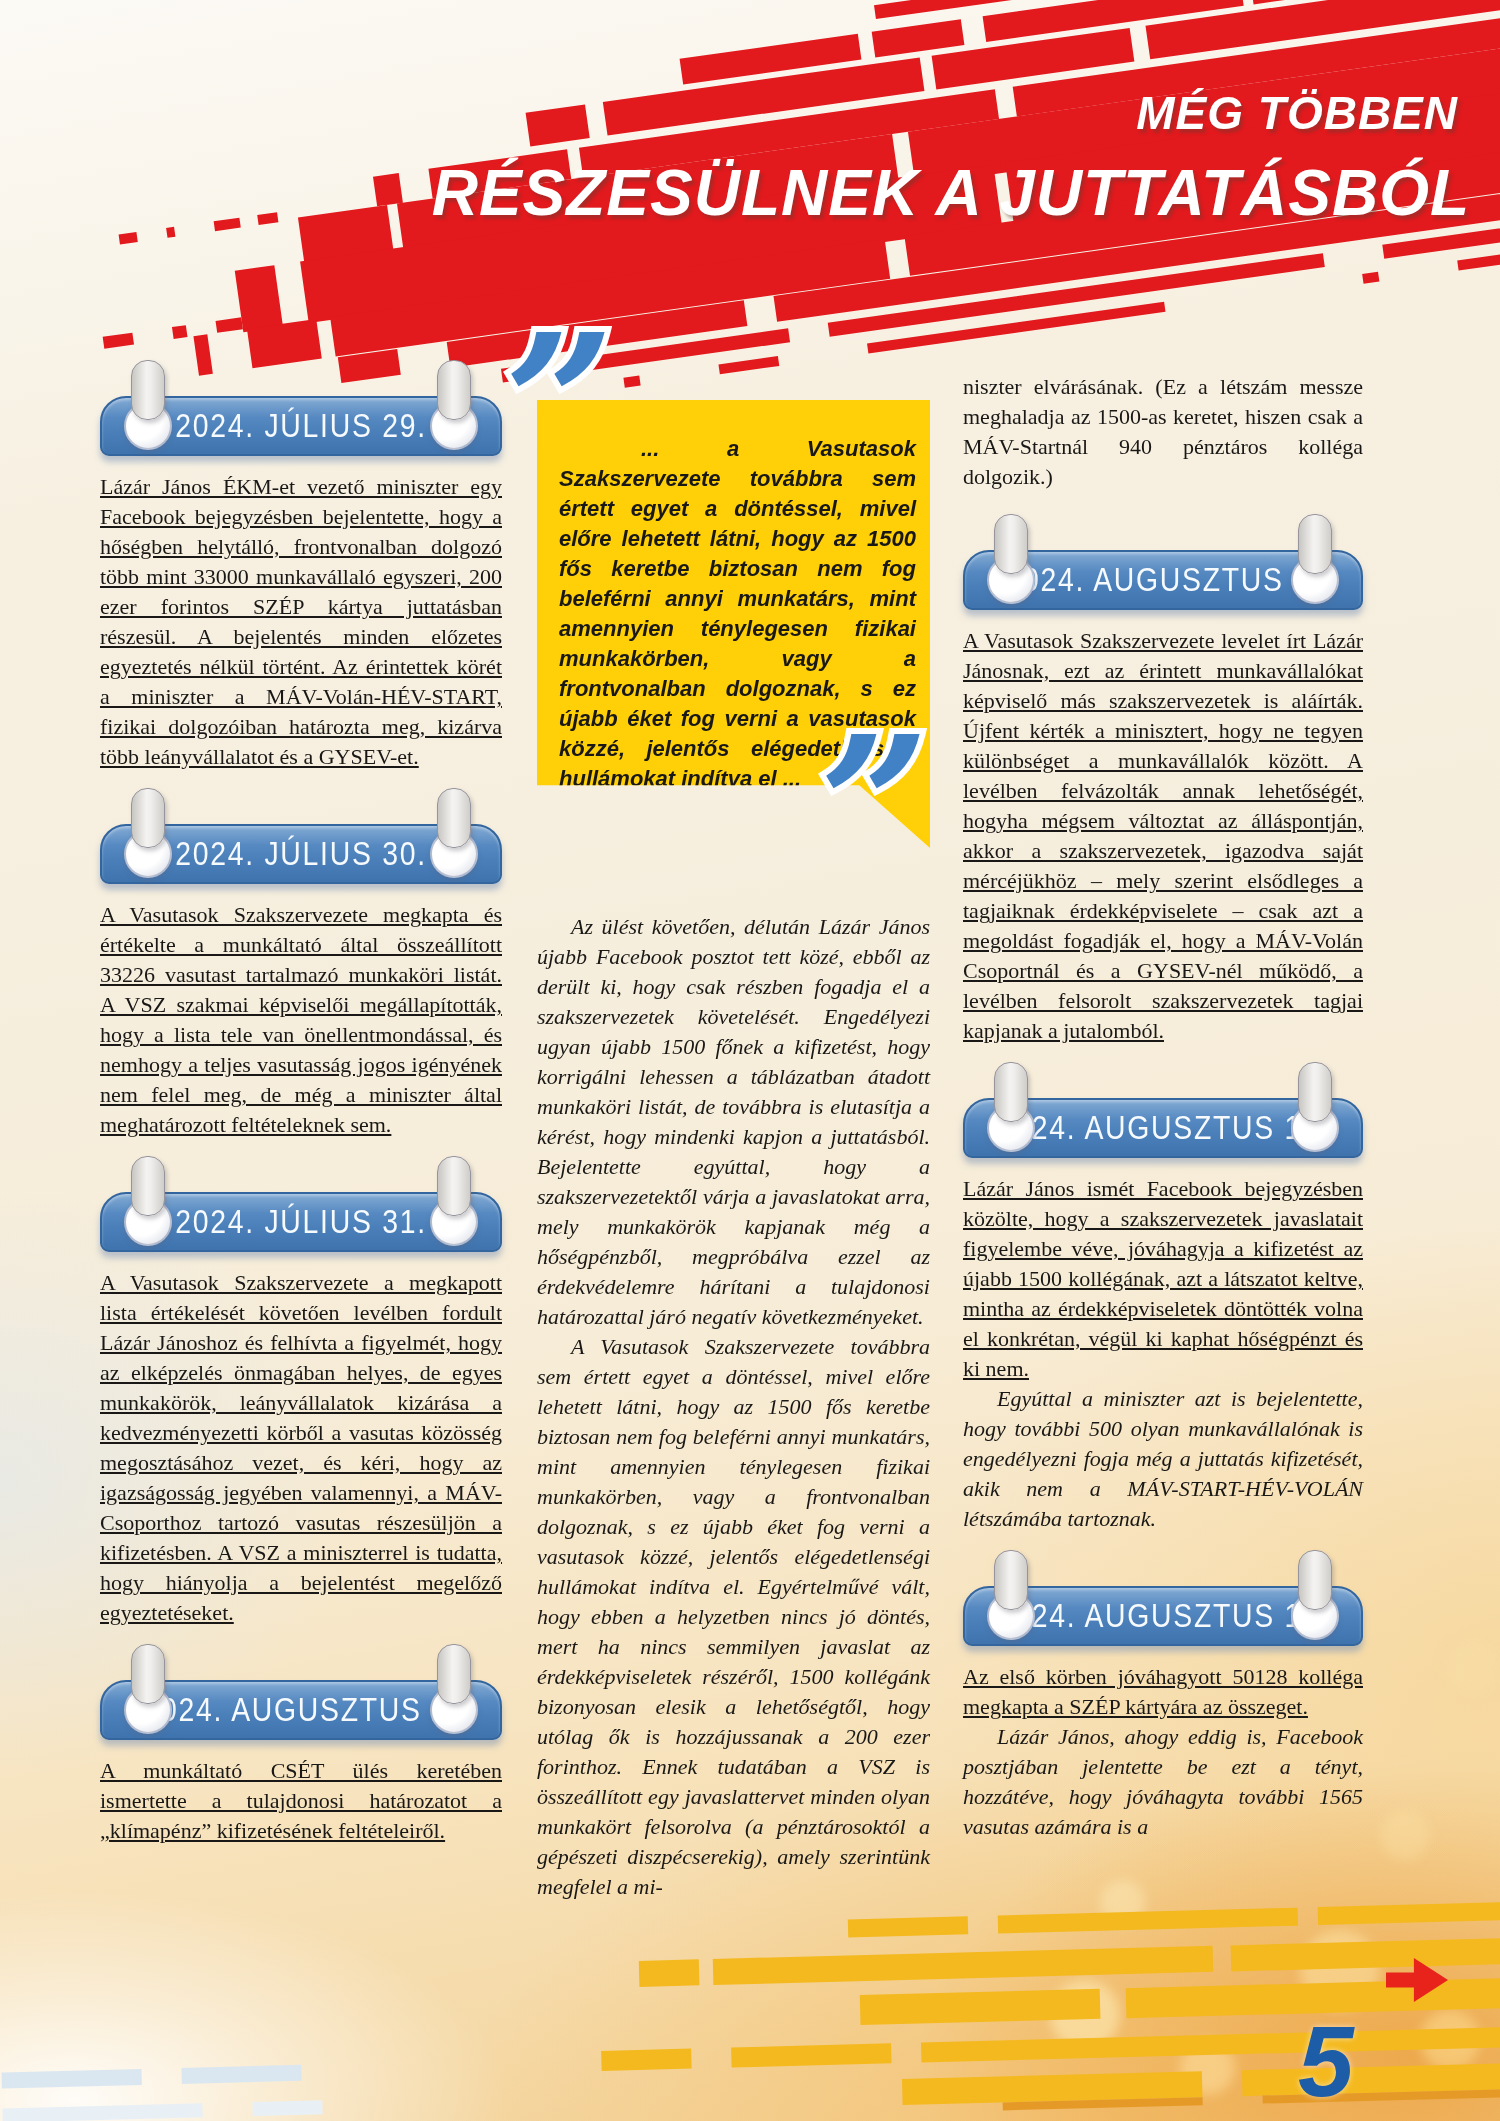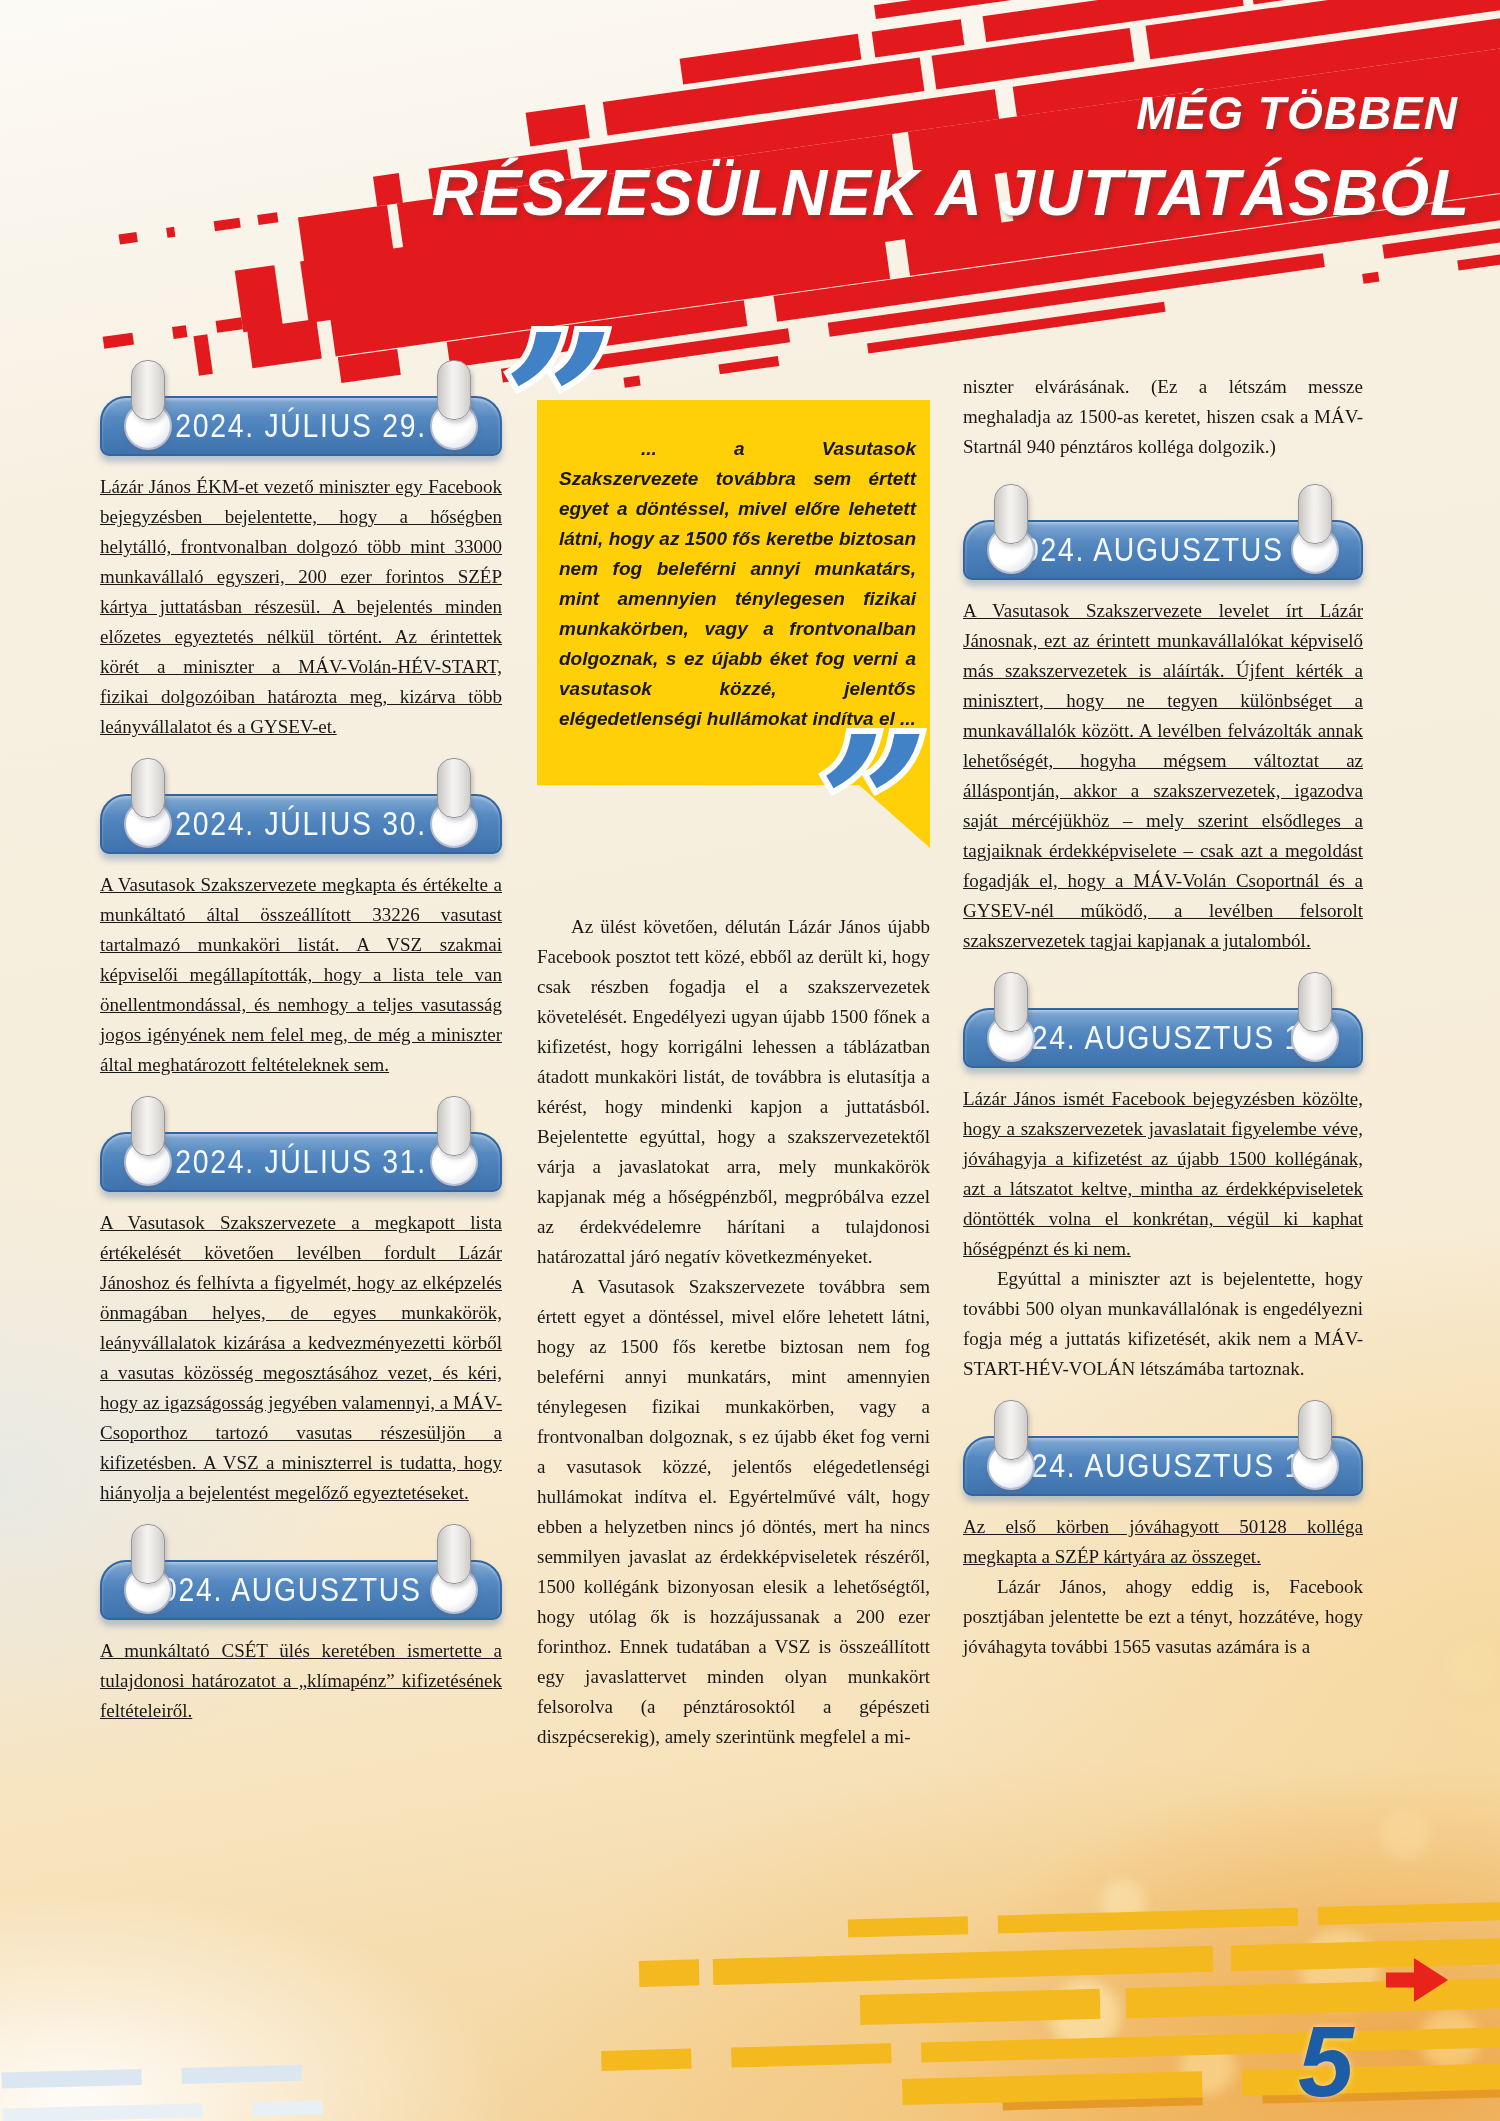--- a/index.html
+++ b/index.html
@@ -23,23 +23,23 @@
     letter-spacing:1px; white-space:nowrap; text-shadow:3px 4px 3px rgba(92,62,52,.38); }
   .headline.l1 { top:86px;  font-size:46px; }
   .headline.l2 { top:156px; font-size:64px; right:30px; }
 
   
   .col { position:absolute; z-index:3; }
   #col1 { left:100px; top:392px; width:402px; }
   #col2 { left:537px; top:400px; width:393px; }
   #col3 { left:963px; top:372px; width:400px; }
 
-  .col p { margin:0; font-size:19px; line-height:30px; text-align:justify;
+  .col p { margin:0; font-size:22px; line-height:30px; text-align:justify;
            color:#191816; hyphens:auto; -webkit-hyphens:auto; }
-  .col p.indent { text-indent:34px; }
+  .col p.indent { text-indent:34px;font-style:italic; }
   .col p + p { margin-top:0; }
   .after-banner { margin-top:0;text-decoration:underline; }
 
   
   .banner { position:relative; height:60px; margin:52px 0 16px;
     border-radius:26px 26px 9px 9px;
     background:linear-gradient(180deg,#83abd4 0%,#5689c1 35%,#4a7fb9 60%,#3f73ad 100%);
     border:2px solid #33659e; box-sizing:border-box;
     box-shadow:0 6px 6px rgba(125,148,182,.5), inset 0 2px 3px rgba(255,255,255,.35); }
   .banner.first { margin-top:4px; }

